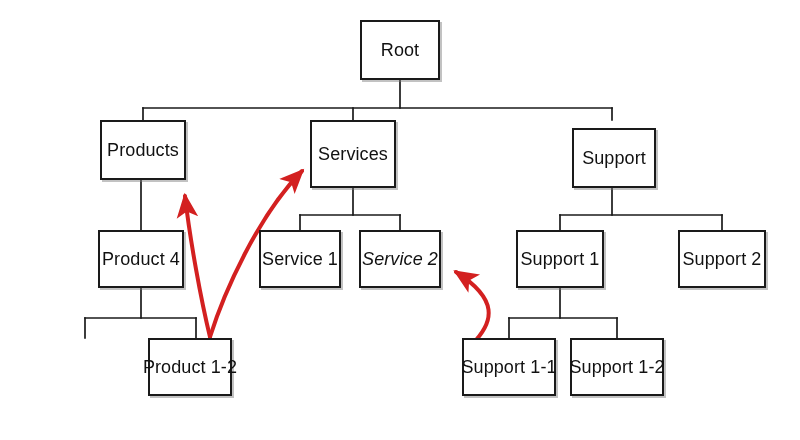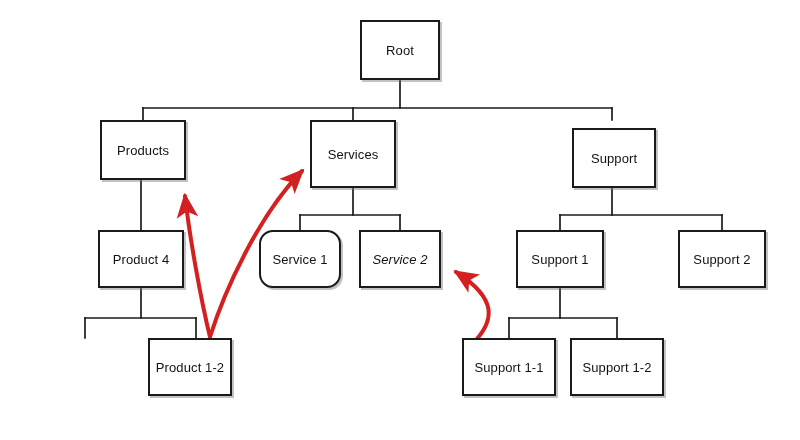--- a/index.html
+++ b/index.html
@@ -29,21 +29,21 @@
     box-sizing: border-box;
     background: #ffffff;
     border: 2px solid #1a1a1a;
     display: flex;
     align-items: center;
     justify-content: center;
     box-shadow: 2px 2px 0 rgba(120,120,120,0.45);
     z-index: 3;
   }
   .node-label {
-    font-size: 13px;
+    font-size: 18px;
     color: #111111;
     line-height: 1;
     letter-spacing: 0.1px;
     white-space: nowrap;
     user-select: none;
   }
 </style>
 </head>
 <body>
 
@@ -102,21 +102,21 @@
   </div>
   <div class="node" style="left:310px;top:120px;width:86px;height:68px;">
     <span class="node-label">Services</span>
   </div>
   <div class="node" style="left:572px;top:120px;width:84px;height:60px;margin-top:8px;">
     <span class="node-label">Support</span>
   </div>
   <div class="node" style="left:98px;top:230px;width:86px;height:58px;">
     <span class="node-label">Product 4</span>
   </div>
-  <div class="node" style="left:259px;top:230px;width:82px;height:58px;border-radius:14px;">
+  <div class="node" style="left:259px;top:230px;width:82px;height:58px;">
     <span class="node-label">Service 1</span>
   </div>
   <div class="node" style="left:359px;top:230px;width:82px;height:58px;font-style:italic;">
     <span class="node-label">Service 2</span>
   </div>
   <div class="node" style="left:516px;top:230px;width:88px;height:58px;">
     <span class="node-label">Support 1</span>
   </div>
   <div class="node" style="left:678px;top:230px;width:88px;height:58px;">
     <span class="node-label">Support 2</span>

